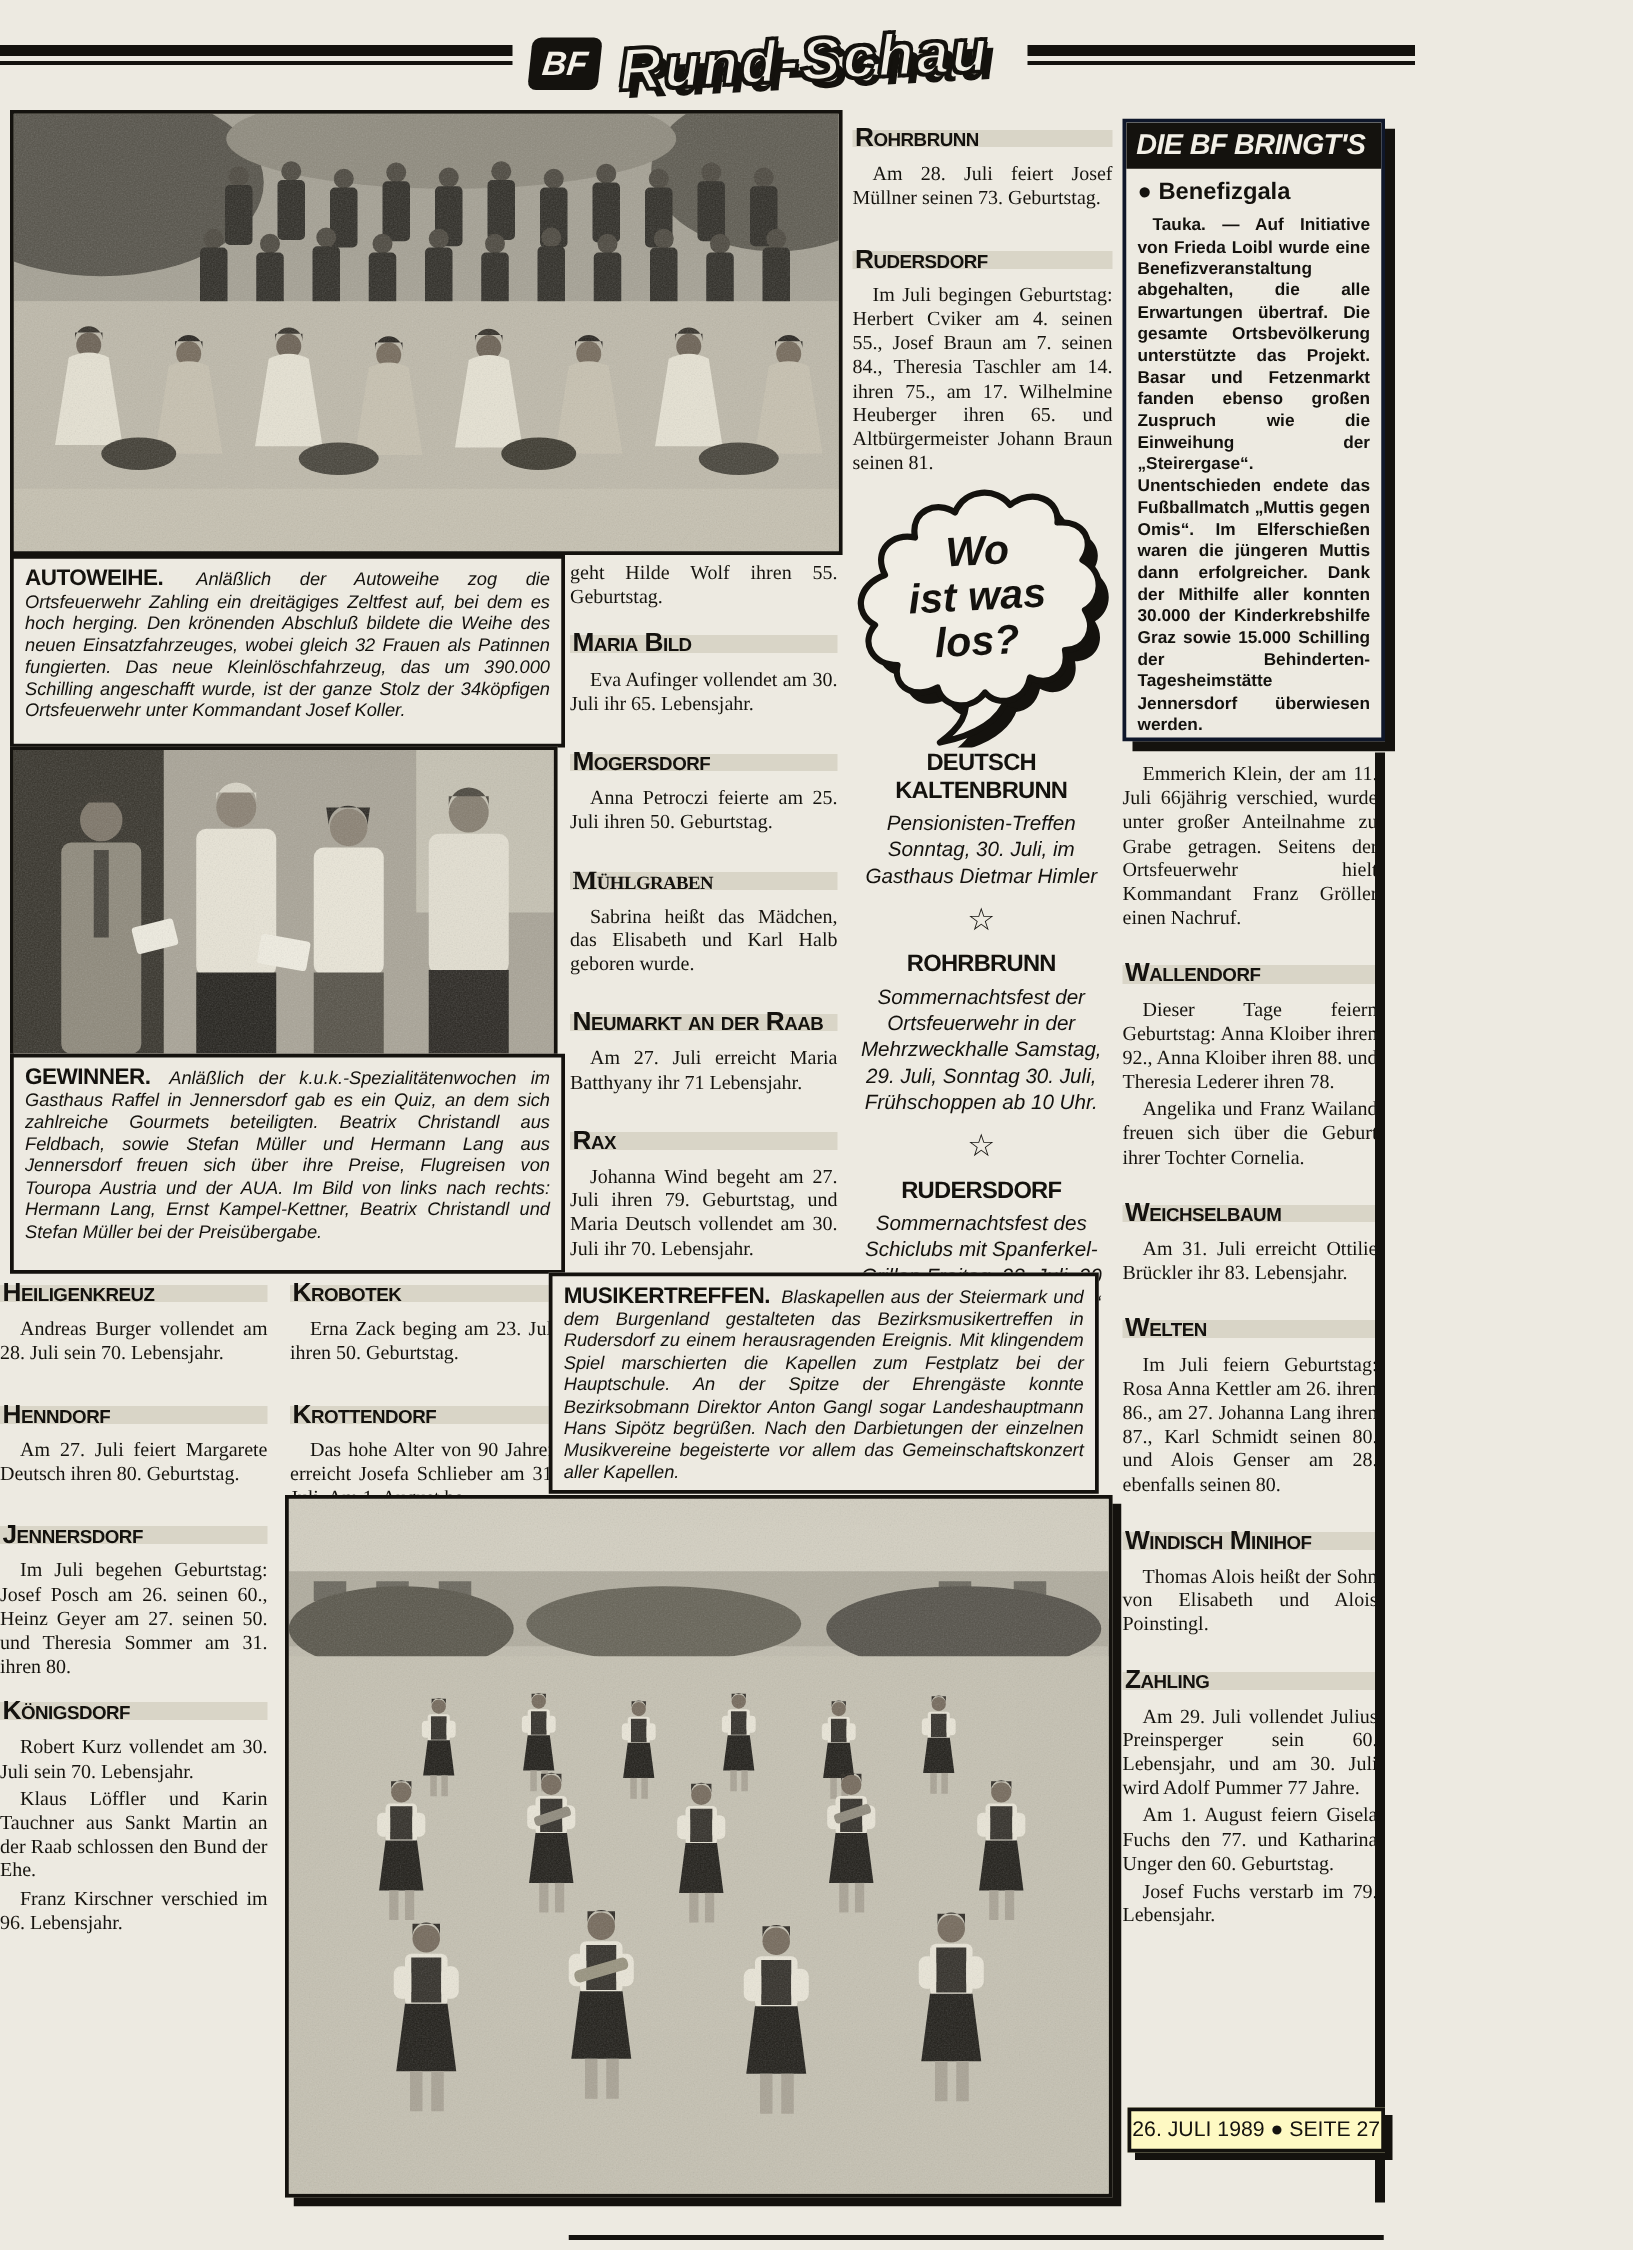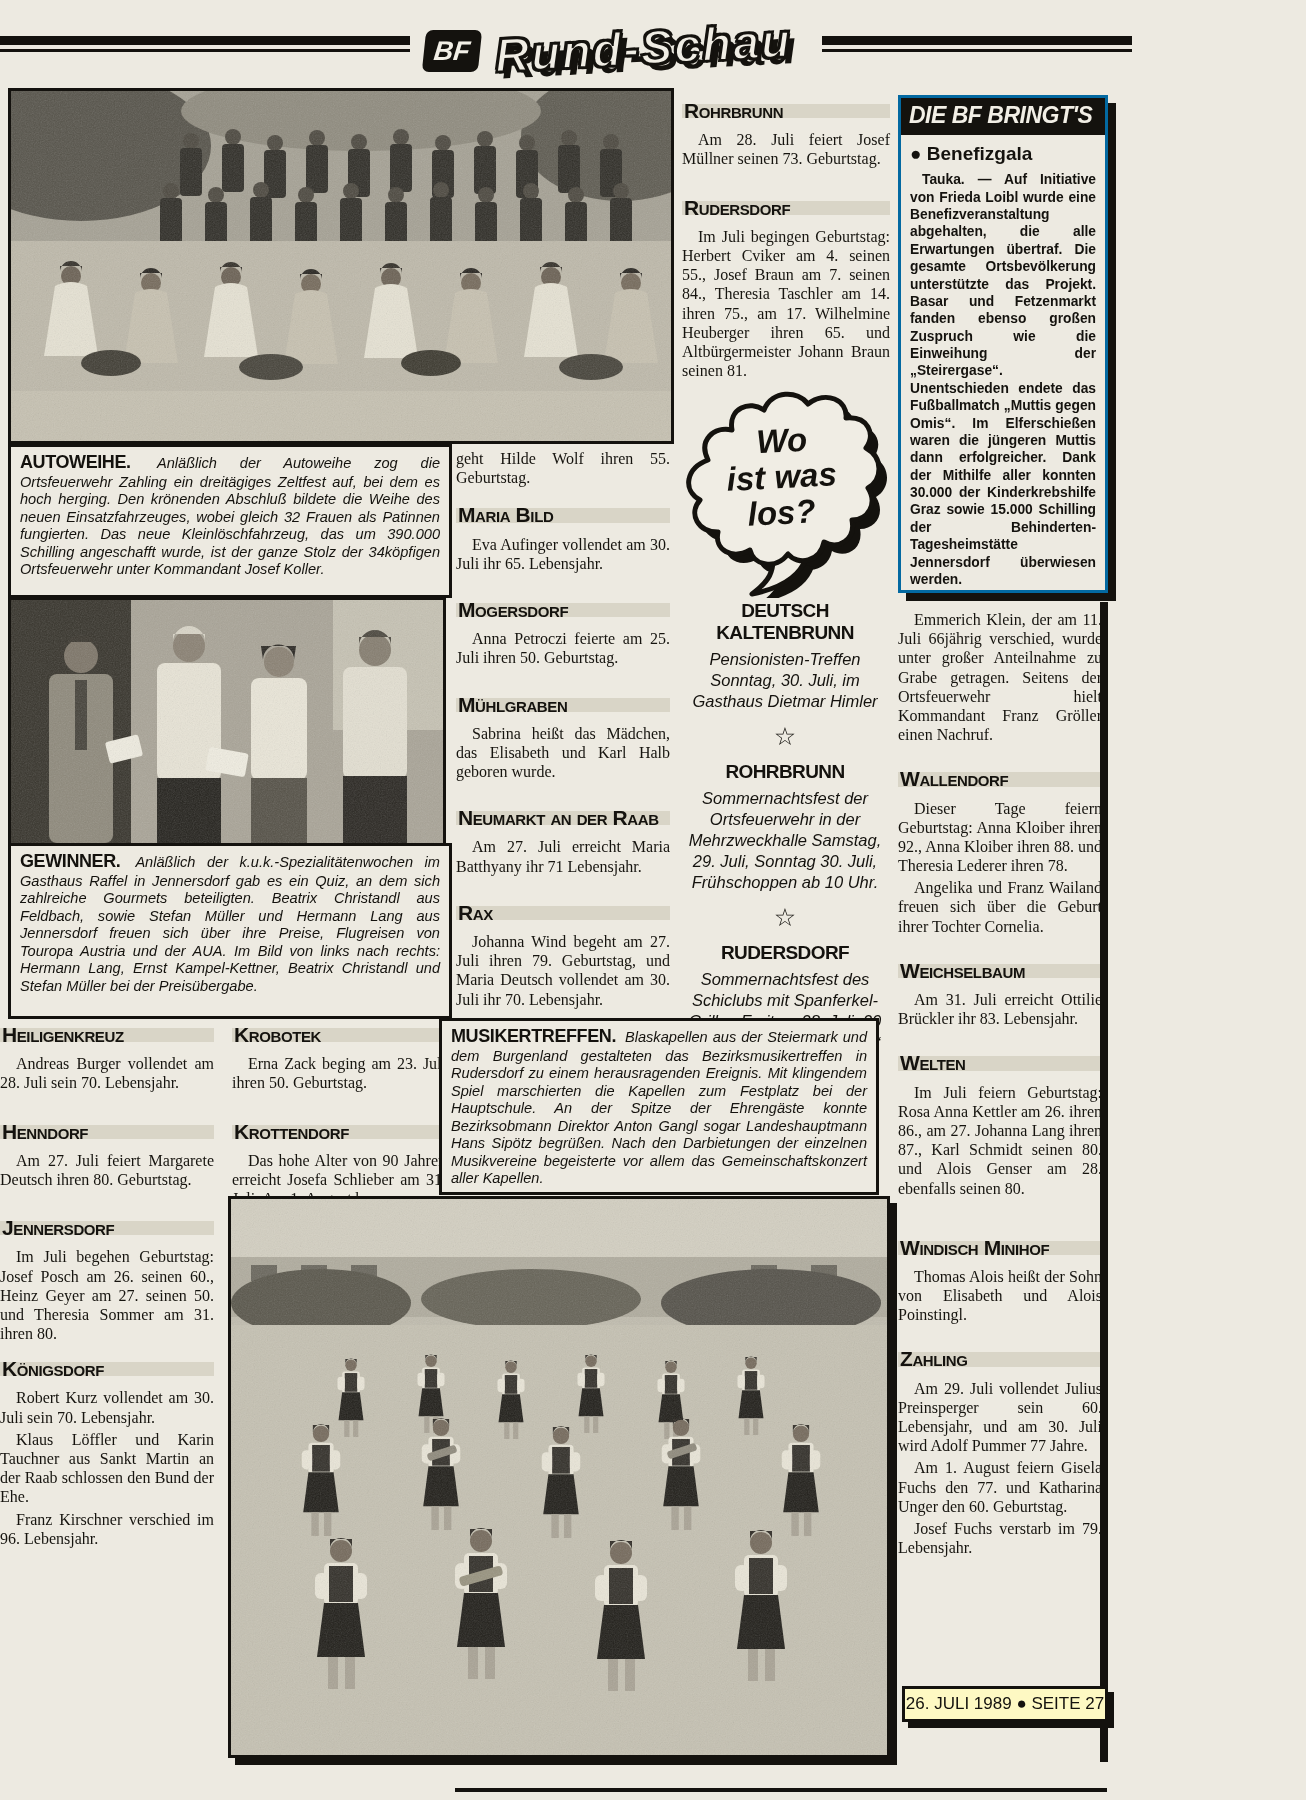--- a/index.html
+++ b/index.html
@@ -33,21 +33,21 @@
   .caption-box{border:3px solid #14120e;background:#edeae1;padding:5px 9px 4px;overflow:hidden;
       font:italic 400 14.6px/1.2 "Liberation Sans",sans-serif;text-align:justify;color:#14120e;}
   .caption-lead{font-style:normal;font-weight:700;font-size:18px;letter-spacing:-0.4px;padding-right:4px;}
 
   
   .event-head{font:700 19px/1.15 "Liberation Sans",sans-serif;text-align:center;letter-spacing:-0.6px;margin:10px 0 5px;color:#14120e;}
   .event-text{font:italic 400 16.5px/1.28 "Liberation Sans",sans-serif;text-align:center;color:#14120e;}
   .star{text-align:center;font-size:25px;line-height:1;margin:12px 0;color:#14120e;}
 
   
-  .bf-box{border:3px solid #0369a1;box-shadow:8px 8px 0 #14120e;background:#edeae1;overflow:hidden;}
+  .bf-box{border:3px solid #0f172a;box-shadow:8px 8px 0 #14120e;background:#edeae1;overflow:hidden;}
   .bf-box-title{background:#14120e;color:#f2efe6;font:italic 700 23px/1.45 "Liberation Sans",sans-serif;
       padding:1px 8px 3px;letter-spacing:-0.5px;}
   .bf-box-body{padding:7px 9px;font:700 13.8px/1.26 "Liberation Sans",sans-serif;text-align:justify;color:#14120e;}
   .bf-headline{font:700 19px "Liberation Sans",sans-serif;margin:1px 0 6px;}
   .bf-text{text-indent:12px;}
 
   
   .footer-box{border:3px solid #14120e;box-shadow:6px 6px 0 #14120e;background:#fef9c3;
       font:400 17px/30px "Liberation Sans",sans-serif;text-align:center;color:#14120e;}
   .vrule{background:#14120e;}
@@ -134,21 +134,21 @@
     <span class="caption-lead">AUTOWEIHE.</span>
     <span>Anläßlich der Autoweihe zog die Ortsfeuerwehr Zahling ein dreitägiges Zeltfest auf, bei dem es hoch herging. Den krönenden Abschluß bildete die Weihe des neuen Einsatzfahrzeuges, wobei gleich 32 Frauen als Patinnen fungierten. Das neue Kleinlöschfahrzeug, das um 390.000 Schilling angeschafft wurde, ist der ganze Stolz der 34köpfigen Ortsfeuerwehr unter Kommandant Josef Koller.</span>
   </div>
 
   <div class="abs serif-col" style="left:456px;top:449px;width:214px;">
     <p class="noindent">geht Hilde Wolf ihren 55. Geburtstag.</p>
     <div class="sec-head">Maria Bild</div>
     <p>Eva Aufinger vollendet am 30. Juli ihr 65. Lebensjahr.</p>
     <div class="sec-head" style="margin-top:24px;">Mogersdorf</div>
     <p>Anna Petroczi feierte am 25. Juli ihren 50. Geburtstag.</p>
-    <div class="sec-head" style="margin-top:24px;">Mühlgraben</div>
+    <div class="sec-head" style="margin-top:24px;font-family:Liberation Serif, serif;">Mühlgraben</div>
     <p>Sabrina heißt das Mädchen, das Elisabeth und Karl Halb geboren wurde.</p>
     <div class="sec-head" style="margin-top:24px;">Neumarkt an der Raab</div>
     <p>Am 27. Juli erreicht Maria Batthyany ihr 71 Lebensjahr.</p>
     <div class="sec-head" style="margin-top:24px;">Rax</div>
     <p>Johanna Wind begeht am 27. Juli ihren 79. Geburtstag, und Maria Deutsch vollendet am 30. Juli ihr 70. Lebensjahr.</p>
   </div>
 
   <div class="abs serif-col" style="left:682px;top:98px;width:208px;">
     <div class="sec-head first">Rohrbrunn</div>
     <p>Am 28. Juli feiert Josef Müllner seinen 73. Geburtstag.</p>
@@ -193,21 +193,21 @@
 
   <div class="abs serif-col" style="left:898px;top:610px;width:204px;">
     <p>Emmerich Klein, der am 11. Juli 66jährig verschied, wurde unter großer Anteilnahme zu Grabe getragen. Seitens der Ortsfeuerwehr hielt Kommandant Franz Gröller einen Nachruf.</p>
     <div class="sec-head" style="margin-top:22px;">Wallendorf</div>
     <p>Dieser Tage feiern Geburtstag: Anna Kloiber ihren 92., Anna Kloiber ihren 88. und Theresia Lederer ihren 78.</p>
     <p>Angelika und Franz Wailand freuen sich über die Geburt ihrer Tochter Cornelia.</p>
     <div class="sec-head" style="margin-top:22px;">Weichselbaum</div>
     <p>Am 31. Juli erreicht Ottilie Brückler ihr 83. Lebensjahr.</p>
     <div class="sec-head" style="margin-top:22px;">Welten</div>
     <p>Im Juli feiern Geburtstag: Rosa Anna Kettler am 26. ihren 86., am 27. Johanna Lang ihren 87., Karl Schmidt seinen 80. und Alois Genser am 28. ebenfalls seinen 80.</p>
-    <div class="sec-head" style="margin-top:37px;">Windisch Minihof</div>
+    <div class="sec-head" style="margin-top:22px;">Windisch Minihof</div>
     <p>Thomas Alois heißt der Sohn von Elisabeth und Alois Poinstingl.</p>
     <div class="sec-head" style="margin-top:22px;">Zahling</div>
     <p>Am 29. Juli vollendet Julius Preinsperger sein 60. Lebensjahr, und am 30. Juli wird Adolf Pummer 77 Jahre.</p>
     <p>Am 1. August feiern Gisela Fuchs den 77. und Katharina Unger den 60. Geburtstag.</p>
     <p>Josef Fuchs verstarb im 79. Lebensjahr.</p>
   </div>
 
   <div class="abs photo-frame" style="left:8px;top:597px;width:432px;height:243px;">
     <svg width="432" height="243" viewBox="0 0 432 243">
       <defs>

